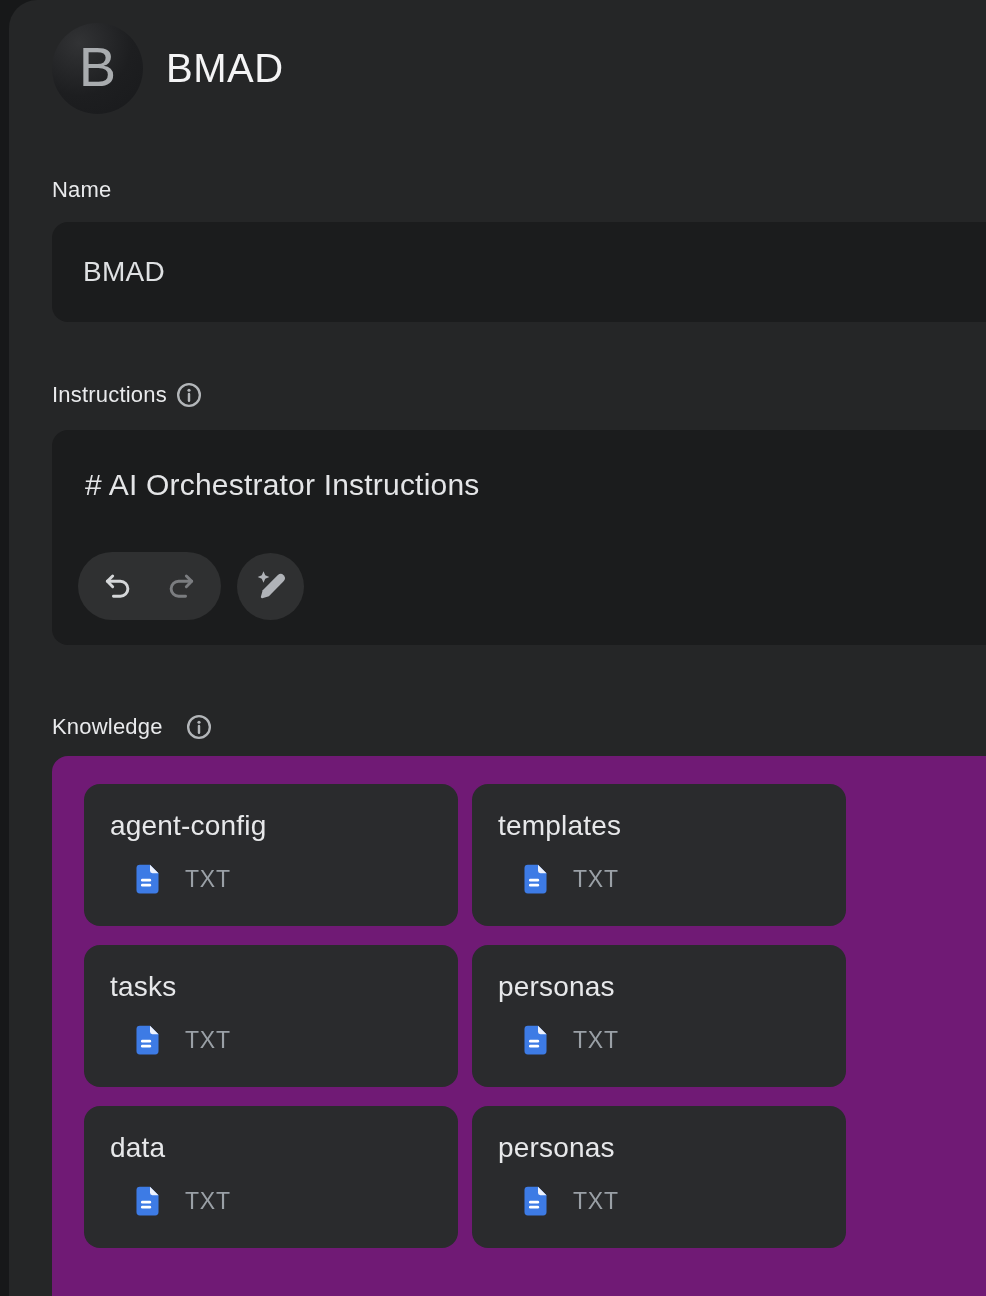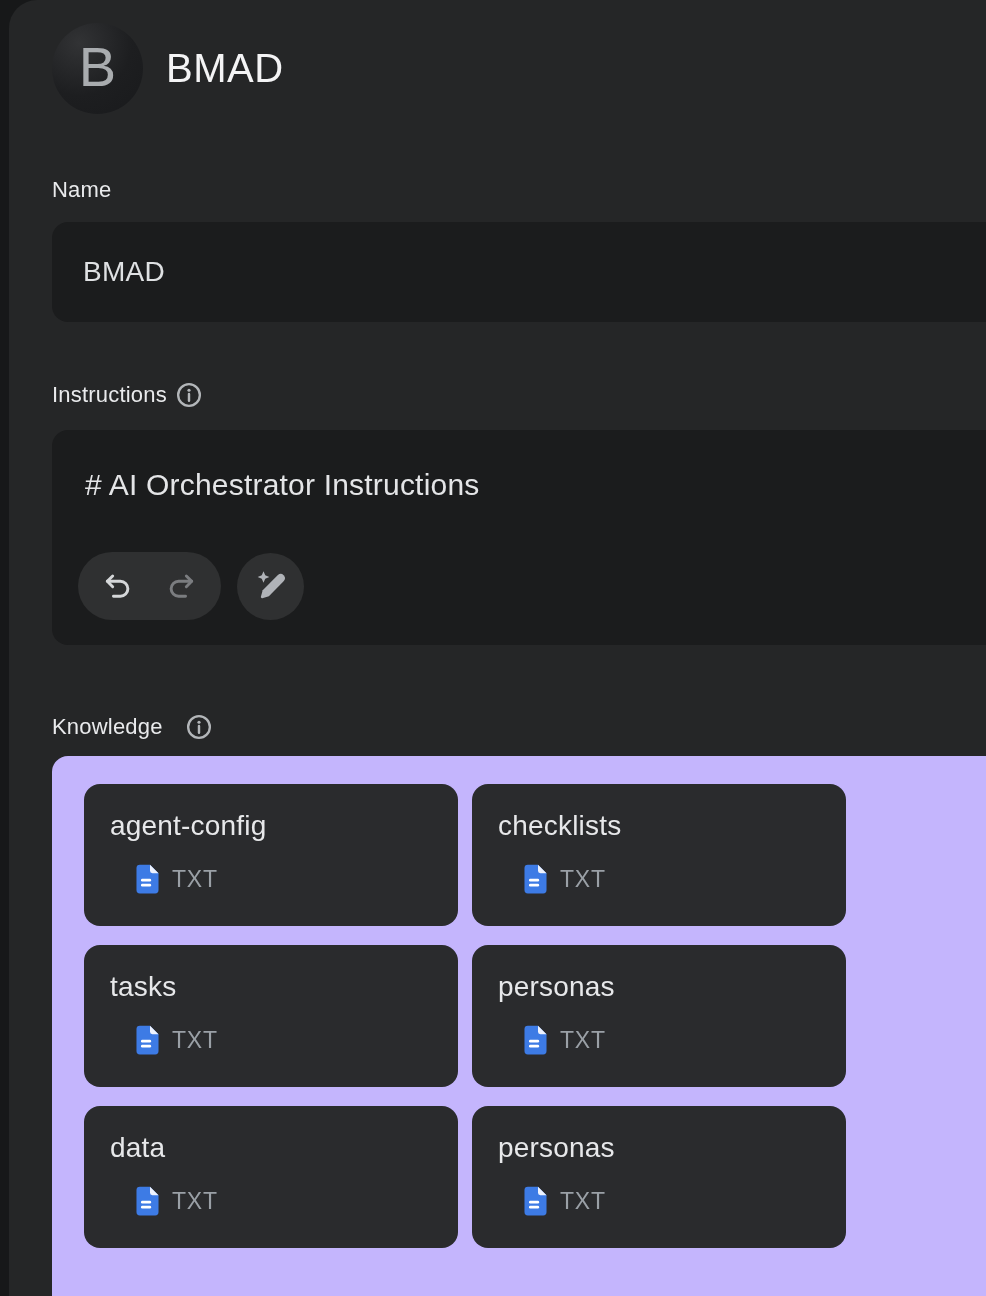--- a/index.html
+++ b/index.html
@@ -32,28 +32,28 @@
   .instr-text{position:absolute;left:33px;top:38px;color:#e4e5e7;font-size:30px;letter-spacing:.2px;}
   .instr-toolbar{position:absolute;left:26px;top:122px;display:flex;align-items:center;gap:16px;}
   .pill{width:143px;height:68px;border-radius:34px;background:#2f3031;display:flex;
     align-items:center;justify-content:space-evenly;border:none;padding:0;}
   .iconbtn{background:none;border:none;padding:0;margin:0;width:44px;height:44px;display:flex;
     align-items:center;justify-content:center;cursor:pointer;}
   .circlebtn{width:67px;height:67px;border-radius:50%;background:#2f3031;border:none;display:flex;
     align-items:center;justify-content:center;cursor:pointer;padding:0;}
 
   
-  .knowledge-box{position:absolute;left:43px;right:0;top:756px;height:540px;background:#c4b5fd;
+  .knowledge-box{position:absolute;left:43px;right:0;top:756px;height:540px;background:#701a75;
     border-radius:16px 0 0 0;}
   .grid{position:absolute;left:32px;top:28px;display:grid;grid-template-columns:374px 374px;
     grid-auto-rows:142px;column-gap:14px;row-gap:19px;}
   .card{background:#2a2b2d;border-radius:16px;position:relative;cursor:pointer;}
   .card .card-title{position:absolute;left:26px;top:26px;color:#e7e8ea;font-size:28px;
     font-weight:500;letter-spacing:.2px;}
-  .filerow{position:absolute;left:32px;top:80px;display:flex;align-items:center;gap:13px;padding-left:20px;}
+  .filerow{position:absolute;left:32px;top:80px;display:flex;align-items:center;gap:26px;padding-left:20px;}
   .filerow .ftype{color:#9aa0a6;font-size:23px;letter-spacing:.8px;}
   .docicon{display:block;}
   svg{display:block;}
 </style>
 </head>
 <body>
 
 <div class="stage">
   <div class="panel">
 
@@ -125,21 +125,21 @@
               <path d="M4 0.5 H14.6 L23.5 9.4 V27 A3.5 3.5 0 0 1 20 30.5 H4 A3.5 3.5 0 0 1 0.5 27 V4 A3.5 3.5 0 0 1 4 0.5 Z" fill="#3d7be5"></path>
               <path d="M14.6 0.5 L23.5 9.4 H17.1 A2.5 2.5 0 0 1 14.6 6.9 Z" fill="#eef3fe"></path>
               <rect x="5.2" y="15.2" width="10.6" height="3" rx="1.3" fill="#ffffff"></rect>
               <rect x="5.2" y="20.4" width="10.6" height="3" rx="1.3" fill="#ffffff"></rect>
             </svg>
             <span class="ftype">TXT</span>
           </div>
         </div>
 
         <div class="card">
-          <div class="card-title">checklists</div>
+          <div class="card-title">templates</div>
           <div class="filerow">
             <svg class="docicon" width="23" height="30" viewBox="0 0 24 31">
               <path d="M4 0.5 H14.6 L23.5 9.4 V27 A3.5 3.5 0 0 1 20 30.5 H4 A3.5 3.5 0 0 1 0.5 27 V4 A3.5 3.5 0 0 1 4 0.5 Z" fill="#3d7be5"></path>
               <path d="M14.6 0.5 L23.5 9.4 H17.1 A2.5 2.5 0 0 1 14.6 6.9 Z" fill="#eef3fe"></path>
               <rect x="5.2" y="15.2" width="10.6" height="3" rx="1.3" fill="#ffffff"></rect>
               <rect x="5.2" y="20.4" width="10.6" height="3" rx="1.3" fill="#ffffff"></rect>
             </svg>
             <span class="ftype">TXT</span>
           </div>
         </div>

